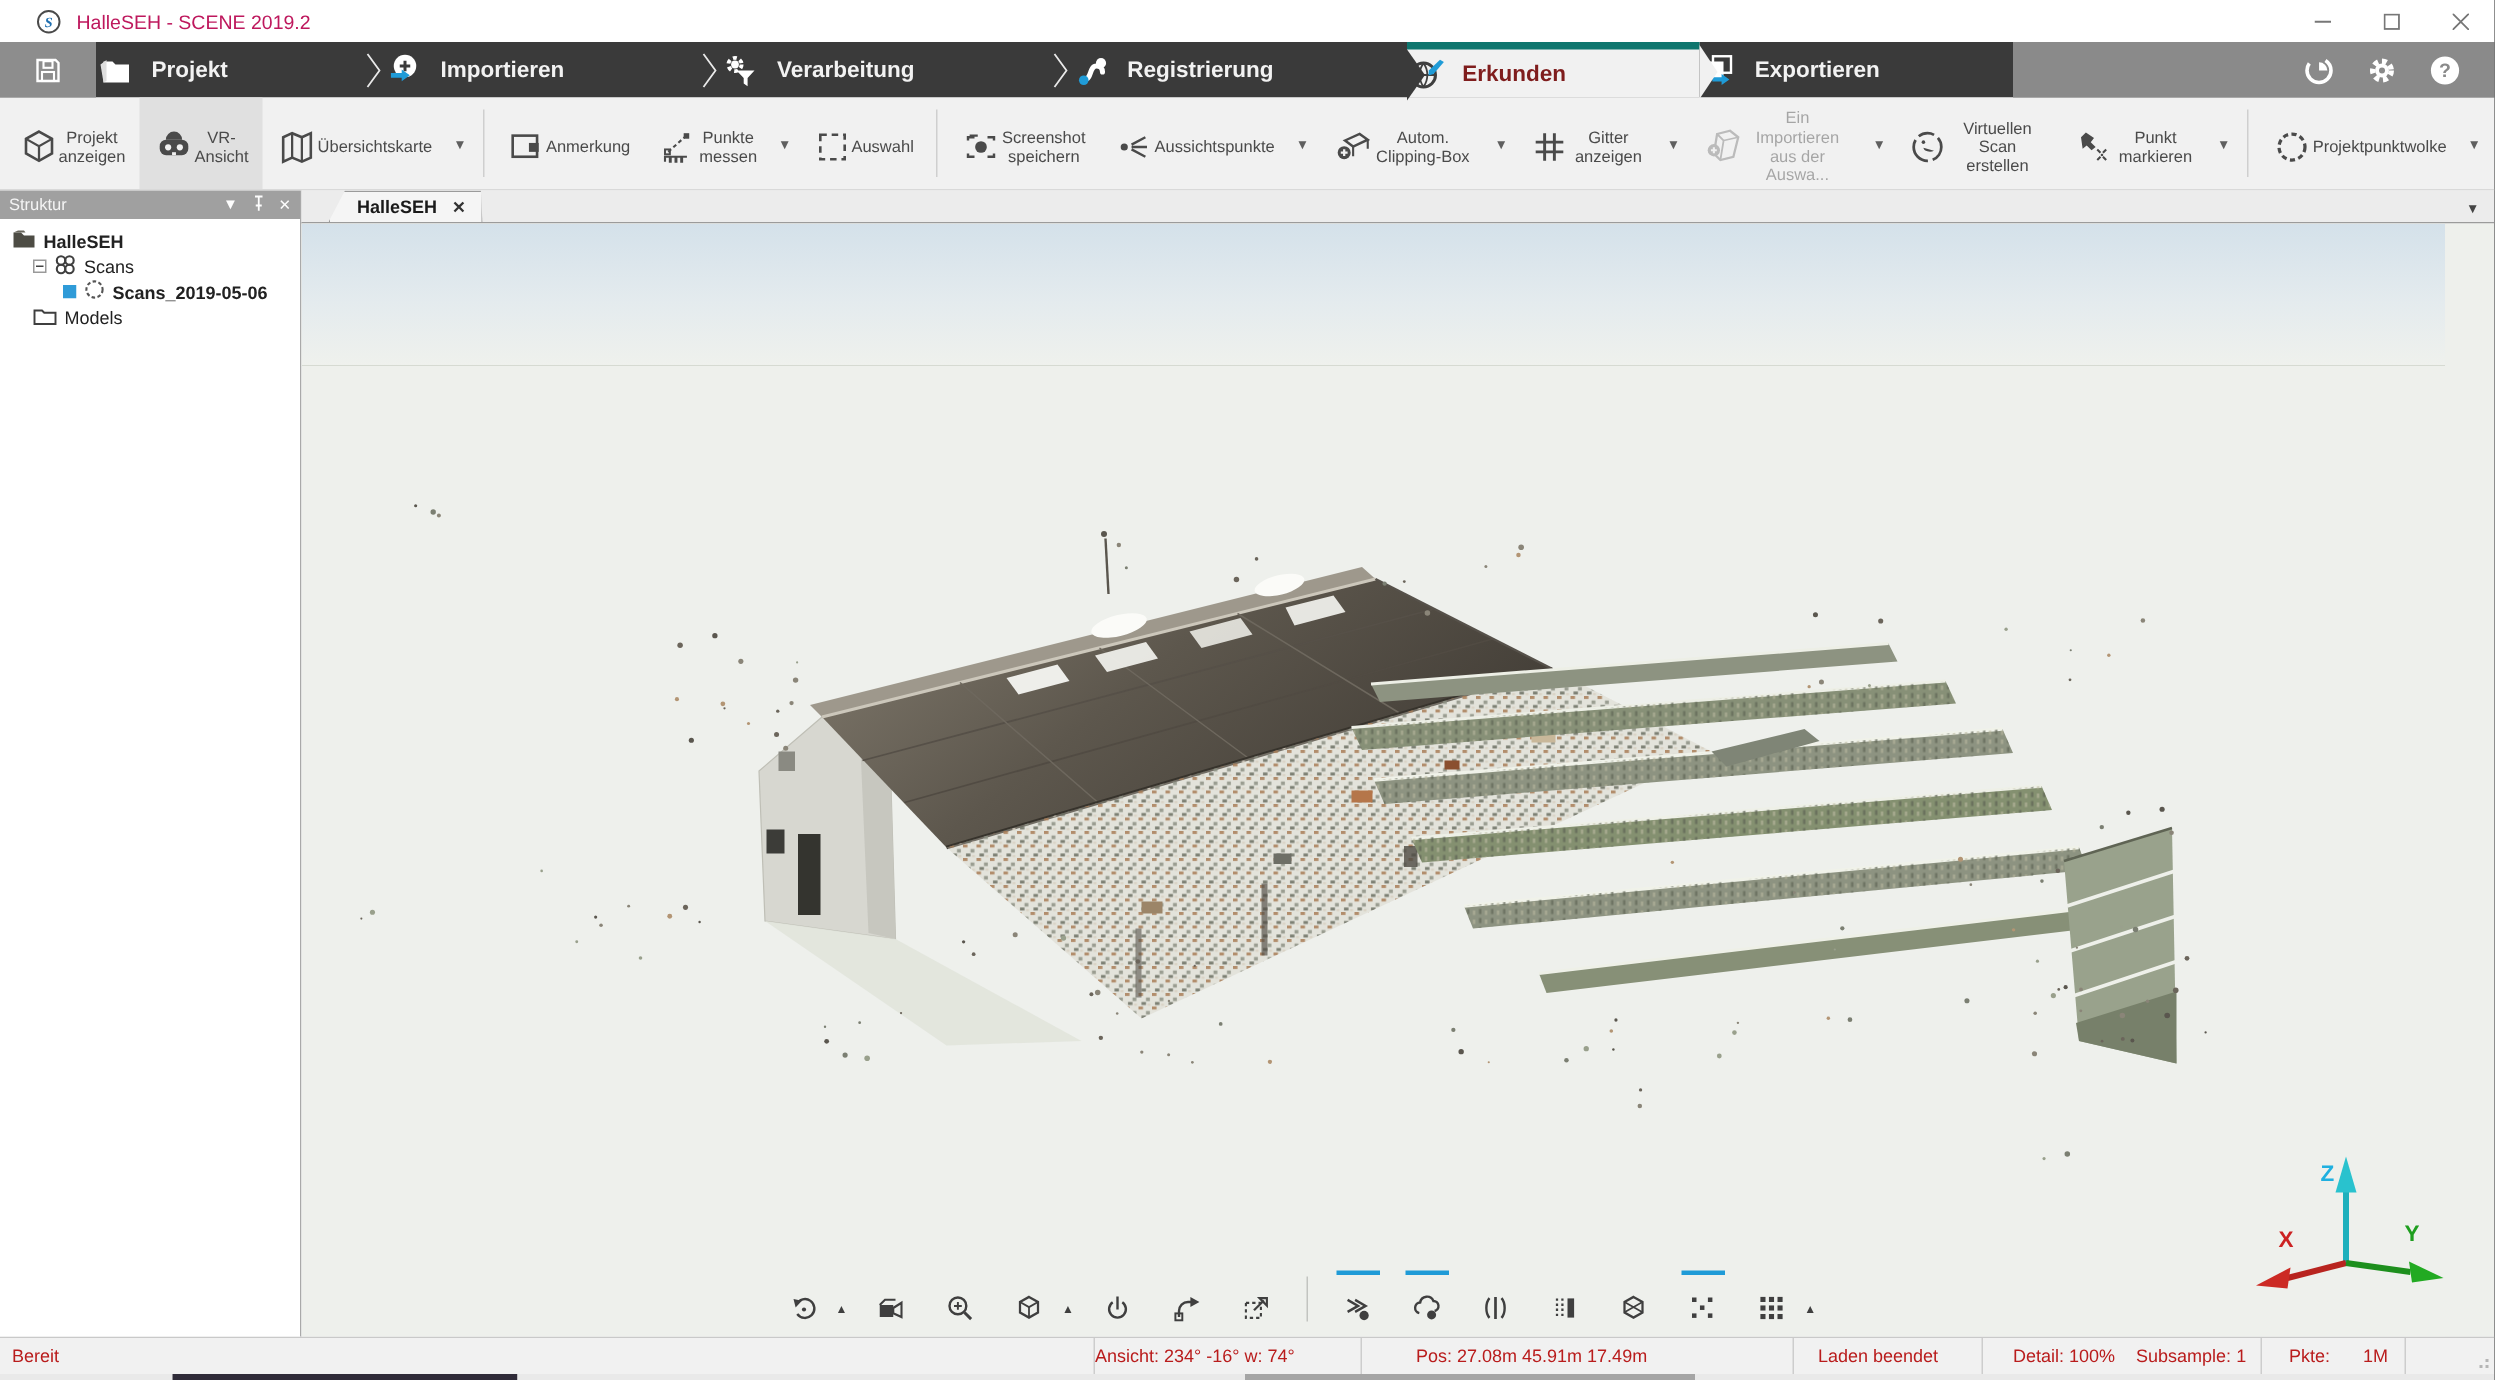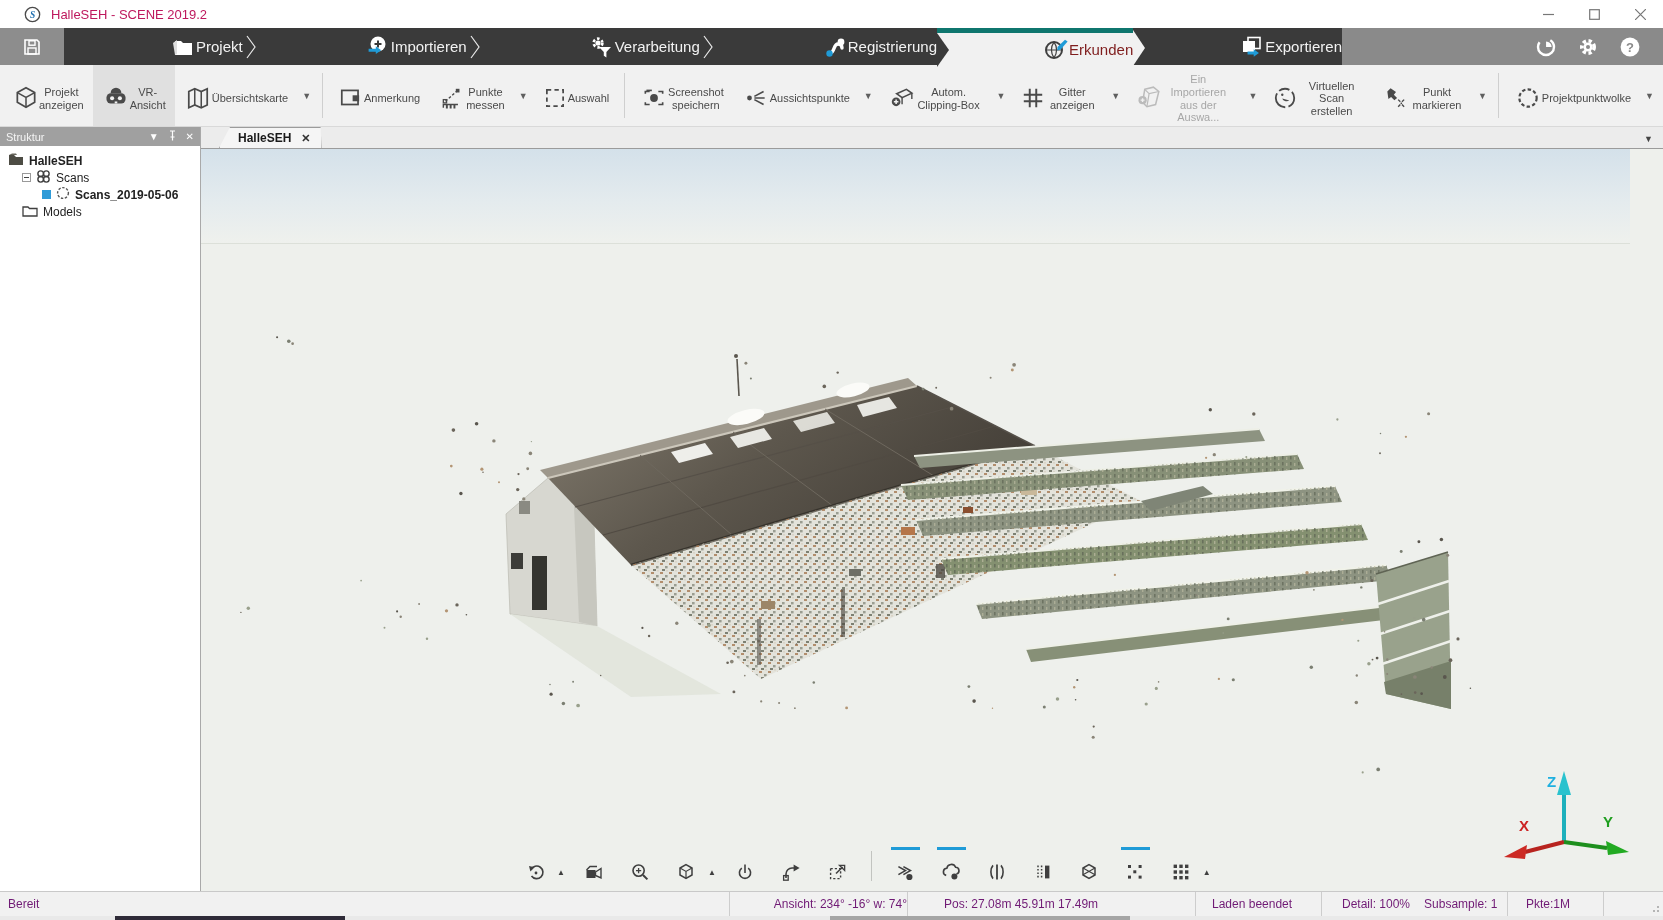--- a/index.html
+++ b/index.html
@@ -11,21 +11,21 @@
   .app-ico{width:17px;height:17px;margin-left:24px;flex:0 0 auto;}
   .title-text{margin-left:10px;font-size:13px;color:#be185d;}
   .win-controls{margin-left:auto;display:flex;height:100%;}
   .wc{width:46px;display:flex;align-items:center;justify-content:center;color:#777;}
   .wc svg{display:block;}
 
   
   .ribbonbar{height:37px;display:flex;background:#3a3a3a;}
   .qaccess{width:64px;background:#8d8d8d;display:flex;align-items:center;justify-content:center;}
   .rtabs{width:1278px;display:flex;align-items:stretch;position:relative;}
-  .rtab{flex:1 1 auto;display:flex;align-items:center;justify-content:flex-end;color:#f2f2f2;font-size:15px;position:relative;}
+  .rtab{flex:1 1 auto;display:flex;align-items:center;justify-content:flex-start;gap:11px;color:#f2f2f2;font-size:15px;position:relative;font-weight:bold;}
   .rtab .ric{width:26px;height:24px;display:flex;align-items:center;justify-content:center;}
   .tab-sep{width:16px;display:flex;align-items:center;justify-content:center;}
   .rtab.active{background:#f1f1f1;color:#7f1d1d;border-top:5px solid #0f766e;z-index:2;}
   .rtab.active::before{content:'';position:absolute;left:0;top:0;border-top:17px solid transparent;border-bottom:17px solid transparent;border-left:12px solid #3a3a3a;}
   .rtab.active::after{content:'';position:absolute;right:-12px;top:-3px;border-top:18.5px solid transparent;border-bottom:18.5px solid transparent;border-left:12px solid #f1f1f1;z-index:3;}
   .ribbon-right{flex:1;background:#8a8a8a;display:flex;align-items:center;justify-content:flex-end;gap:20px;padding-right:22px;}
   .util-ico{width:22px;height:22px;display:flex;align-items:center;justify-content:center;}
 
   
   .toolbar{height:62px;background:#f1f1f1;display:flex;align-items:stretch;padding:0 4px;border-bottom:1px solid #d9d9d9;}
@@ -63,28 +63,28 @@
 
   
   .view-toolbar{position:absolute;left:318px;bottom:6px;display:flex;align-items:flex-end;gap:13px;}
   .vbtn{position:relative;width:33px;height:38px;display:flex;align-items:flex-end;justify-content:center;padding-bottom:3px;}
   .vbtn.active::before{content:'';position:absolute;top:0;left:2px;right:2px;height:3px;background:#1f9bd7;}
   .vbtn svg{display:block;}
   .vcaret{font-size:8px;color:#3f3f3f;margin-left:-8px;padding-bottom:8px;}
   .vsep{width:1px;height:30px;background:#c2c4c0;margin:0 4px 4px;}
 
   
-  .statusbar{height:25px;background:#f1f1f1;border-top:1px solid #c9c9c9;display:flex;align-items:center;font-size:12px;color:#701a75;}
+  .statusbar{height:25px;background:#f1f1f1;border-top:1px solid #c9c9c9;display:flex;align-items:center;font-size:12px;color:#b91c1c;}
   .sb-cell{display:flex;align-items:center;height:100%;border-left:1px solid #cdcdcd;}
   .sb-first{border-left:none;flex:1;padding-left:8px;}
-  .sb-ansicht{width:178px;justify-content:flex-end;}
+  .sb-ansicht{width:178px;justify-content:flex-start;}
   .sb-pos{width:288px;padding-left:36px;}
   .sb-laden{width:126px;padding-left:16px;}
   .sb-detail{width:186px;padding-left:20px;gap:14px;}
-  .sb-pkte{width:96px;padding-left:18px;gap:0;}
+  .sb-pkte{width:96px;padding-left:18px;gap:22px;}
   .sb-grip{width:60px;border-left:1px solid #cdcdcd;height:100%;display:flex;align-items:flex-end;justify-content:flex-end;padding:0 3px 3px 0;}
 
   .bottom-sliver{height:4px;display:flex;}
   .bottom-sliver div{height:100%;}
 </style>
 </head>
 <body>
 
 <div class="window">
 

